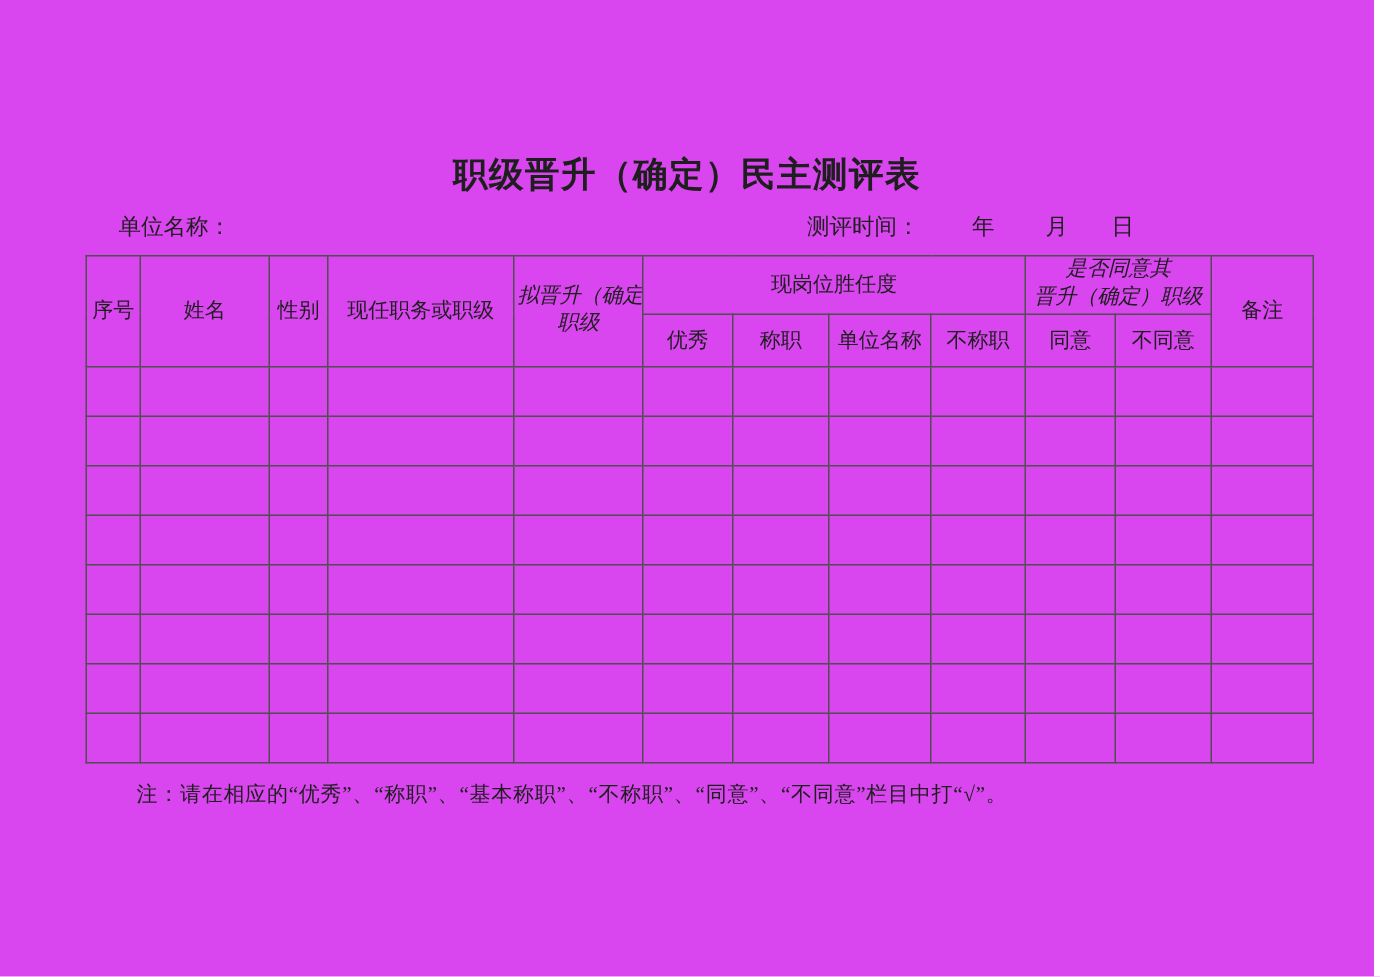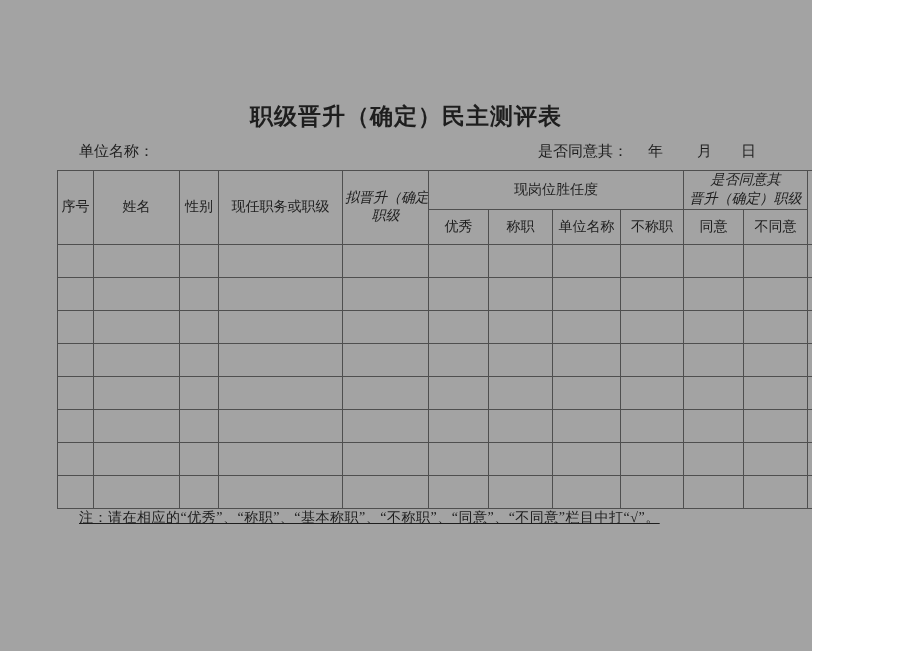--- a/index.html
+++ b/index.html
@@ -1,20 +1,20 @@
 <!DOCTYPE html>
 <html><head>
 <meta charset="utf-8">
 <style>
   html, body { margin: 0; padding: 0; background: #ffffff; }
   .page {
     position: relative;
-    width: 812px;
+    width: 916px;
     height: 651px;
-    background: #a3a3a3;
+    background: #d946ef;
     font-family: "Liberation Serif", "DejaVu Serif", serif;
     color: #1e1e1e;
     overflow: hidden;
   }
   .doc-title {
     position: absolute;
     top: 101px;
     left: 0;
     width: 100%;
     margin: 0;
@@ -55,36 +55,35 @@
     overflow: hidden;
   }
   .eval-table thead tr.group-row { height: 31px; }
   .eval-table thead tr.sub-row   { height: 35px; font-family: Liberation Mono, monospace; }
   .eval-table tbody tr           { height: 33px; }
   .two-line span { display: block; line-height: 1.35; white-space: nowrap; font-style: italic; }
   .note {
     position: absolute;
     top: 505px;
     left: 75px;
-    margin: 4px;
+    margin: 16px;
     font-size: 14px;
     letter-spacing: 0.5px;
-    text-decoration: underline;
   }
 </style>
 </head>
 <body>
 
 <div class="page">
 
   <h1 class="doc-title">职级晋升（确定）民主测评表</h1>
 
   <div class="info-row">
     <span class="unit-label">单位名称：</span>
-    <span class="time-label">是否同意其：</span>
+    <span class="time-label">测评时间：</span>
     <span class="year-label">年</span>
     <span class="month-label">月</span>
     <span class="day-label">日</span>
   </div>
 
   <table class="eval-table">
     <colgroup>
       <col style="width:36px">
         <col style="width:86px">
         <col style="width:39px">

